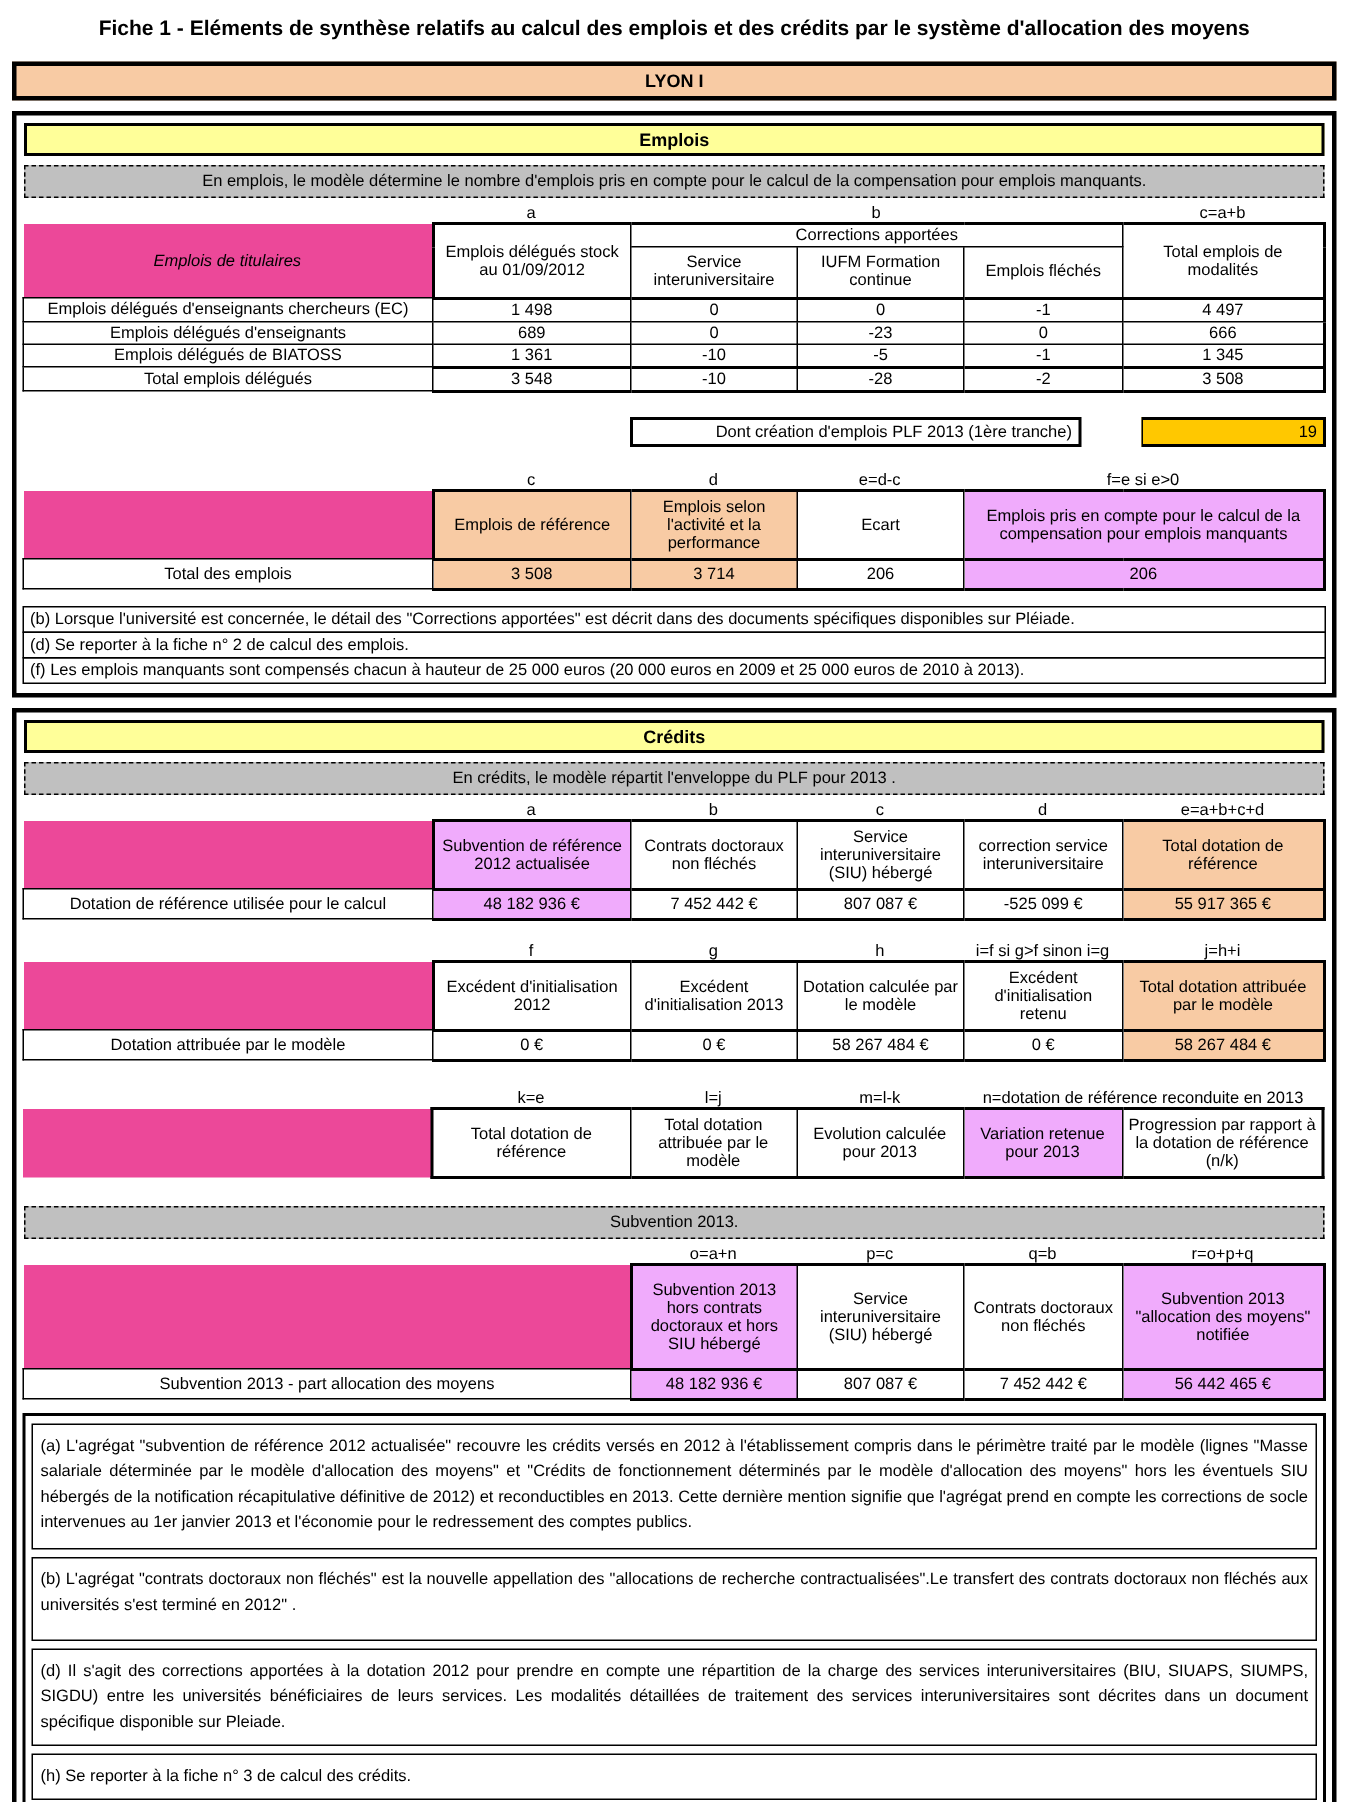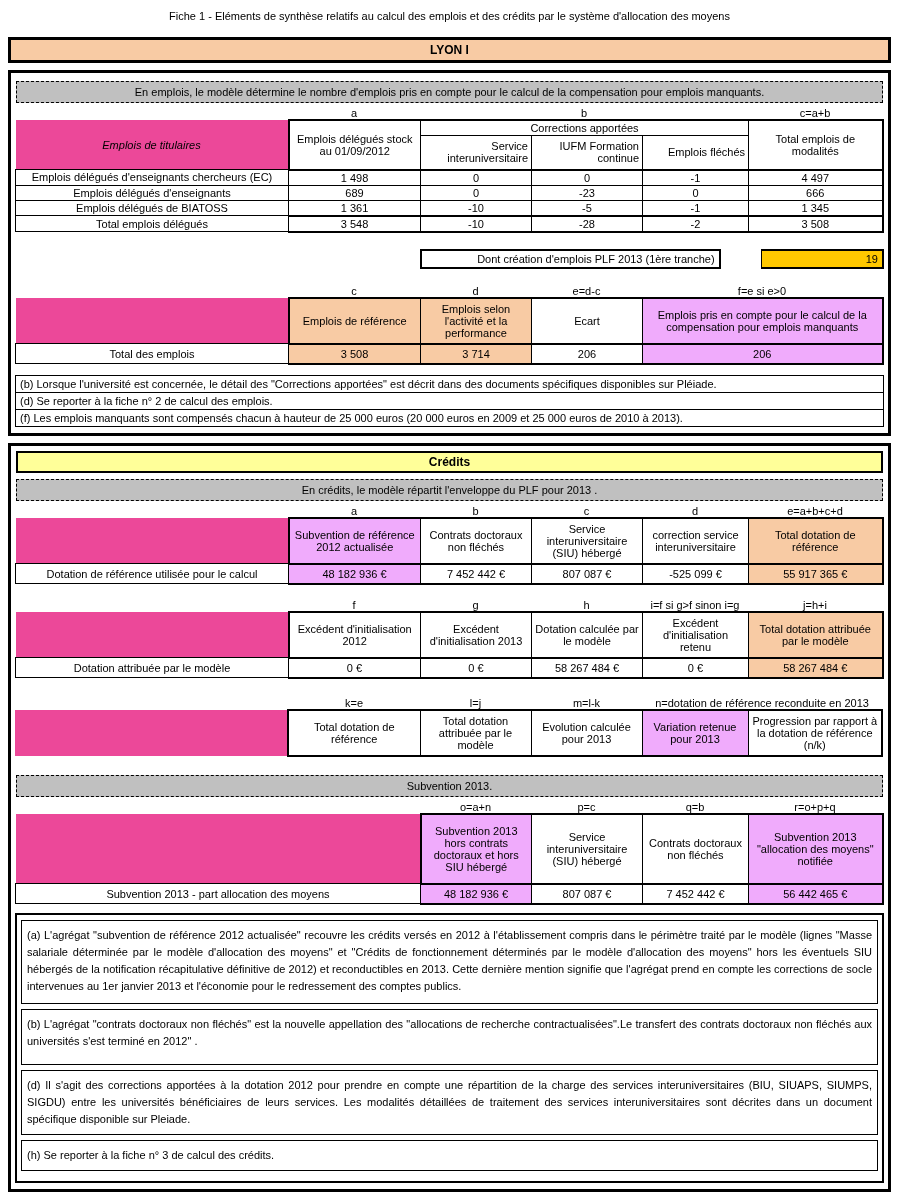--- a/index.html
+++ b/index.html
@@ -2,21 +2,21 @@
 <html><head>
 <meta charset="utf-8">
 <style>
   * { box-sizing: border-box; }
   html,body { margin:0; padding:0; }
   body {
     width:899px; min-height:1201px; background:#ffffff; color:#000;
     font-family:"Liberation Sans","DejaVu Sans",sans-serif; font-size:11px;
   }
   .page { padding:6px 8px 8px 8px; }
-  .doc-title { text-align:center; font-weight:normal; font-size:11px; margin:4px 0 15px 0; }
+  .doc-title { text-align:center; font-weight:bold; font-size:14px; margin:4px 0 15px 0; }
 
   .univ-bar {
     border:3px solid #000; background:#F8CBA4; font-weight:bold; font-size:12px;
     text-align:center; padding:3px 0; margin-bottom:7px;
   }
 
   .sec { border:3px solid #000; padding:4px 4px 6px 4px; background:#fff; }
   .sec-credits { margin-top:7px; }
   .sec-bar {
     border:2px solid #000; background:#FFFF99; font-weight:bold; font-size:12px;
@@ -46,21 +46,21 @@
   .r { text-align:right; }
   .peach { background:#F8CBA4; }
   .gold  { background:#f0abfc; }
   .bt2 { border-top-width:2px !important; }
   .bb2 { border-bottom-width:2px !important; }
   .bl2 { border-left-width:2px !important; }
   .br2 { border-right-width:2px !important; }
   tr.hh td { height:46px; }
   tr.hh4 td { height:70px; }
   tr.vr td { padding:3px 3px; }
-  tr.h2e td { height:34px;text-align:right; }
+  tr.h2e td { height:34px; }
 
   .plf-row { display:flex; margin:16px 0 6px 405px;gap:40px; }
   .plf-label { width:328px; border:2px solid #000; text-align:right; padding:2px 4px; }
   .plf-value { width:134px; border:2px solid #000; border-left-width:1px; background:#FFC800; text-align:right; padding:2px 4px; }
 
   .mt14 { margin-top:14px; } .mt16 { margin-top:16px; } .mt18 { margin-top:18px; }
 
   .note { border:1px solid #000; padding:2px 4px; }
   .notes-emplois { margin-top:10px; }
   .note + .note { margin-top:-1px; }
@@ -75,20 +75,21 @@
 </head>
 <body>
 
 <div class="page">
 
   <div class="doc-title">Fiche 1 - Eléments de synthèse relatifs au calcul des emplois et des crédits par le système d'allocation des moyens</div>
 
   <div class="univ-bar">LYON I</div>
 
   <section class="sec">
+    <div class="sec-bar">Emplois</div>
     <div class="banner">En emplois, le modèle détermine le nombre d'emplois pris en compte pour le calcul de la compensation pour emplois manquants.</div>
 
     <div class="letters">
       <span class="sp"></span>
       <span class="c1">a</span>
       <span class="cb">b</span>
       <span class="c5">c=a+b</span>
     </div>
 
     <table class="grid">

